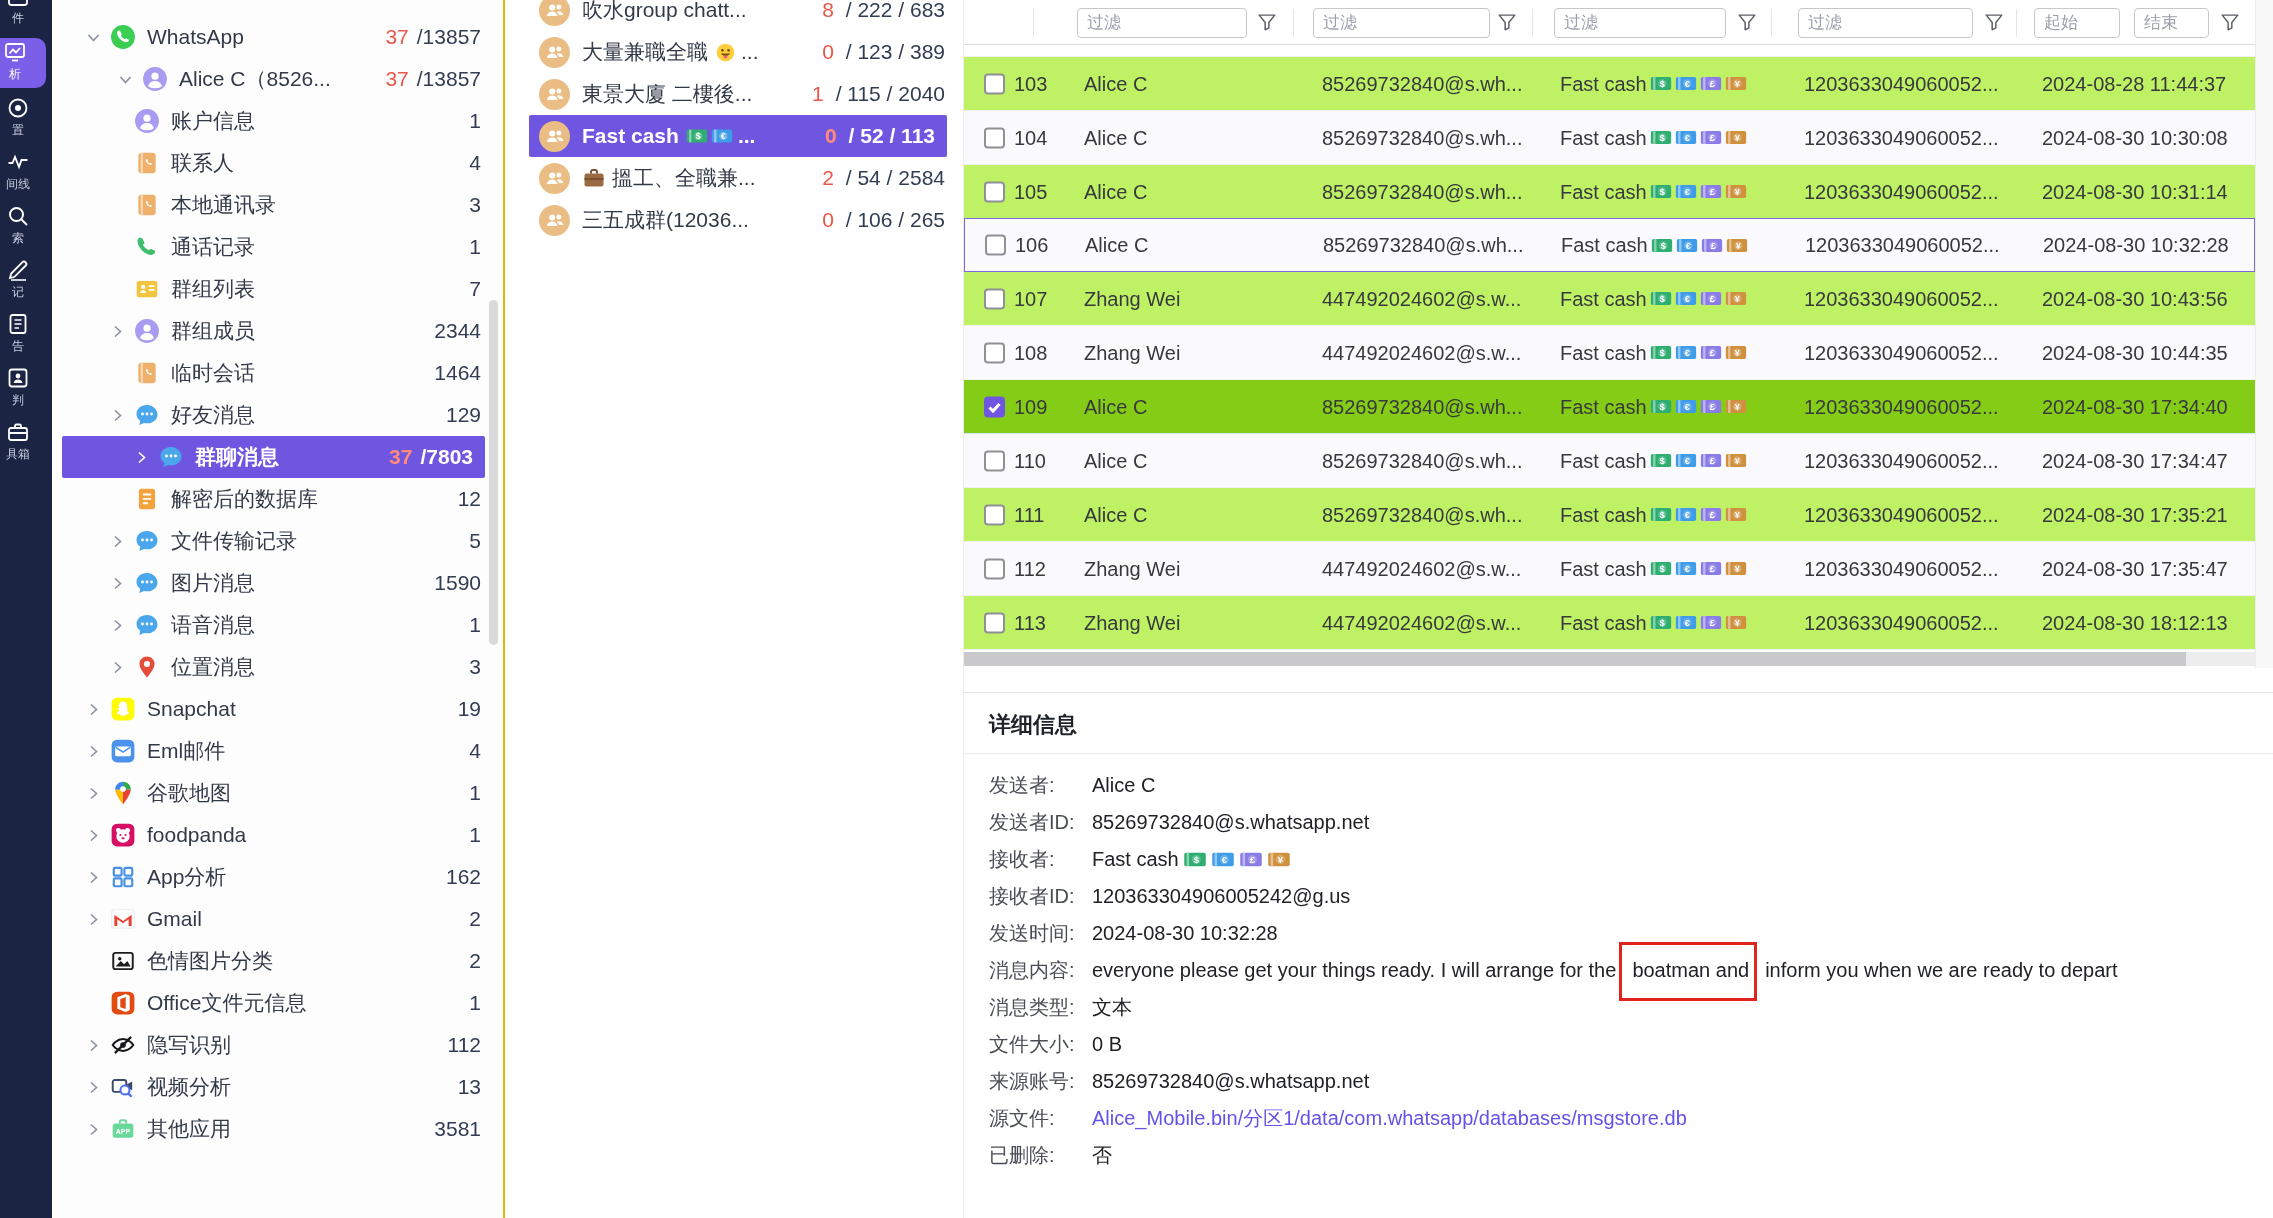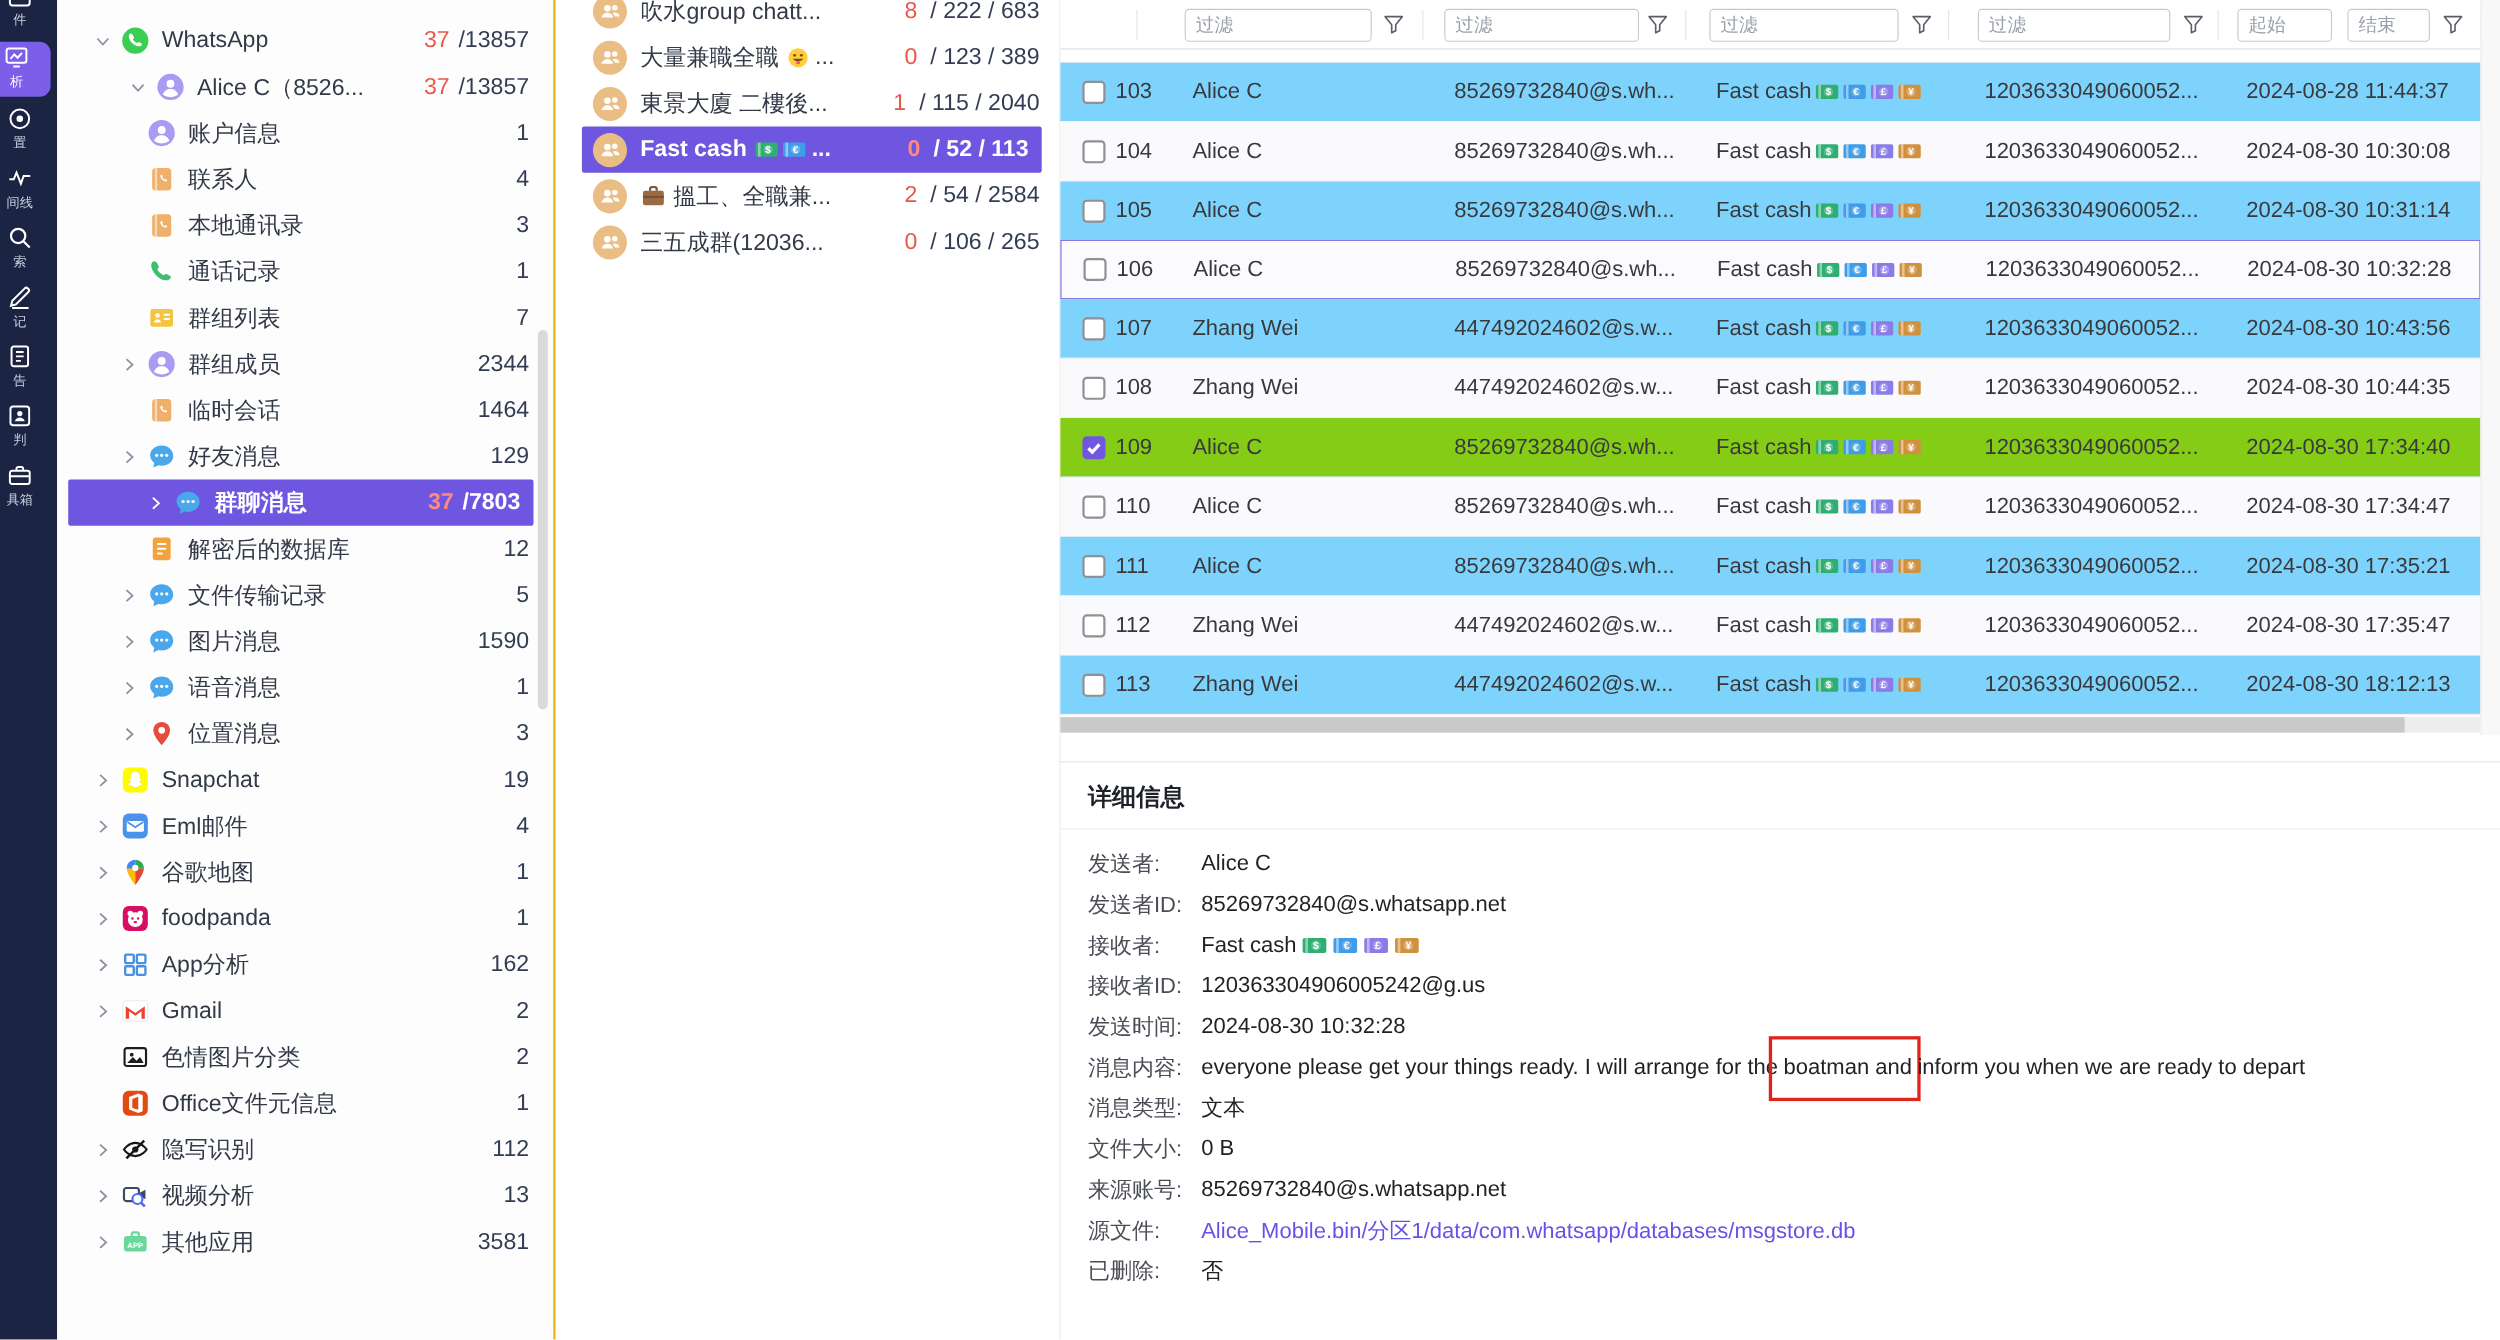--- a/index.html
+++ b/index.html
@@ -60,21 +60,21 @@
   .grow.selected .gcount{color:#fff;}
   
   #tablearea{position:absolute;left:963px;top:0;width:1396px;height:692px;background:#fff;border-left:1px solid #ebebee;}
   #filterRow{position:absolute;left:0;top:0;width:1291px;height:45px;border-bottom:1px solid #dcdce0;background:#fff;}
   .flt-input{position:absolute;top:8px;height:30px;border:1px solid #c8c8cc;border-radius:4px;font-size:17px;color:#444;padding:0 9px;outline:none;background:#fff;font-family:inherit;}
   .flt-input::placeholder{color:#9aa0aa;}
   .fsep{position:absolute;top:9px;width:1px;height:28px;background:#e4e4e8;}
   .funnel{position:absolute;top:11px;width:22px;height:22px;cursor:pointer;}
   .funnel svg{width:22px;height:22px;stroke:#5a5e66;fill:none;stroke-width:1.6;}
   #rows{position:absolute;left:0;top:56px;width:1291px;border-top:1px solid #f0f0f3;}
-  .trow{position:relative;height:54px;border-bottom:1px solid #f1f1f4;font-size:20px;color:#38393d;background:#7dd3fc;cursor:pointer;}
+  .trow{position:relative;height:54px;border-bottom:1px solid #f1f1f4;font-size:20px;color:#38393d;background:#bef264;cursor:pointer;}
   .trow.zebra{background:#fafafd;}
   .trow.focused{border:1px solid #7b68e0;margin-top:-1px;background:#fbfaff;}
   .trow.selectedrow{background:#84cc16;border-bottom-color:#cbe7fa;}
   .tcell{position:absolute;top:50%;transform:translateY(-50%);white-space:nowrap;}
   .c-cb{left:20px;}
   .c-num{left:50px;}
   .c-sender{left:120px;}
   .c-sid{left:358px;}
   .c-recv{left:596px;display:flex;align-items:center;gap:3px;}
   .c-rid{left:840px;}
@@ -1462,21 +1462,21 @@
     <span class="dvalue">120363304906005242@g.us</span>
   </div>
 
   <div class="drow">
     <span class="dlabel">发送时间:</span>
     <span class="dvalue">2024-08-30 10:32:28</span>
   </div>
 
   <div class="drow">
     <span class="dlabel">消息内容:</span>
-    <span class="dvalue" style="gap: 5px;">
+    <span class="dvalue" style="gap: 16px;">
             <span>everyone please get your things ready. I will arrange for the </span>
             <span class="redbox">boatman and</span>
             <span> inform you when we are ready to depart</span>
           </span>
   </div>
 
   <div class="drow">
     <span class="dlabel">消息类型:</span>
     <span class="dvalue">文本</span>
   </div>

